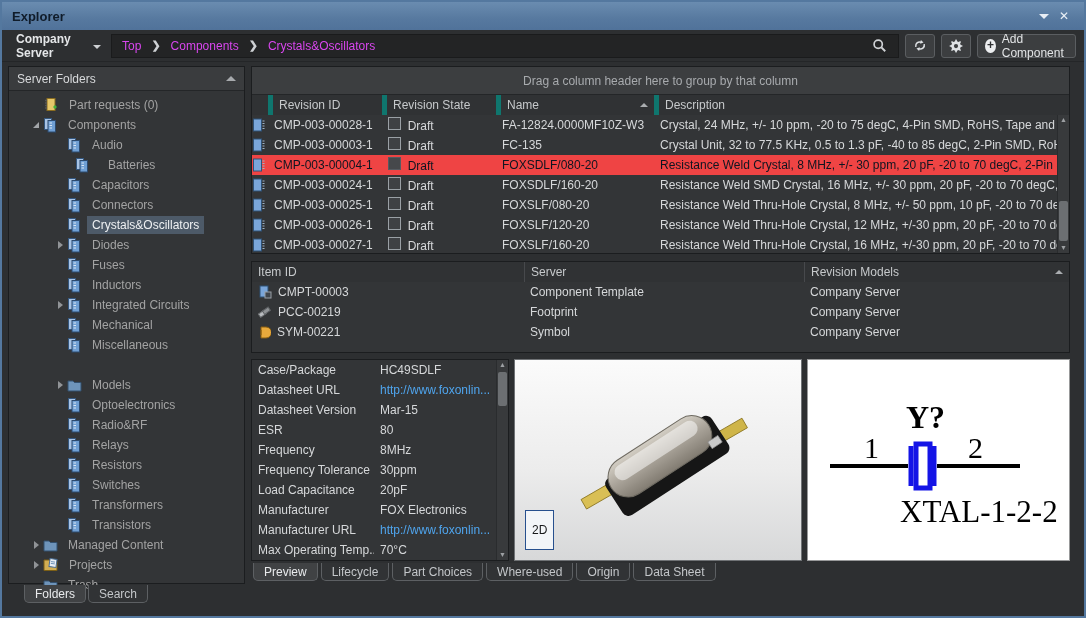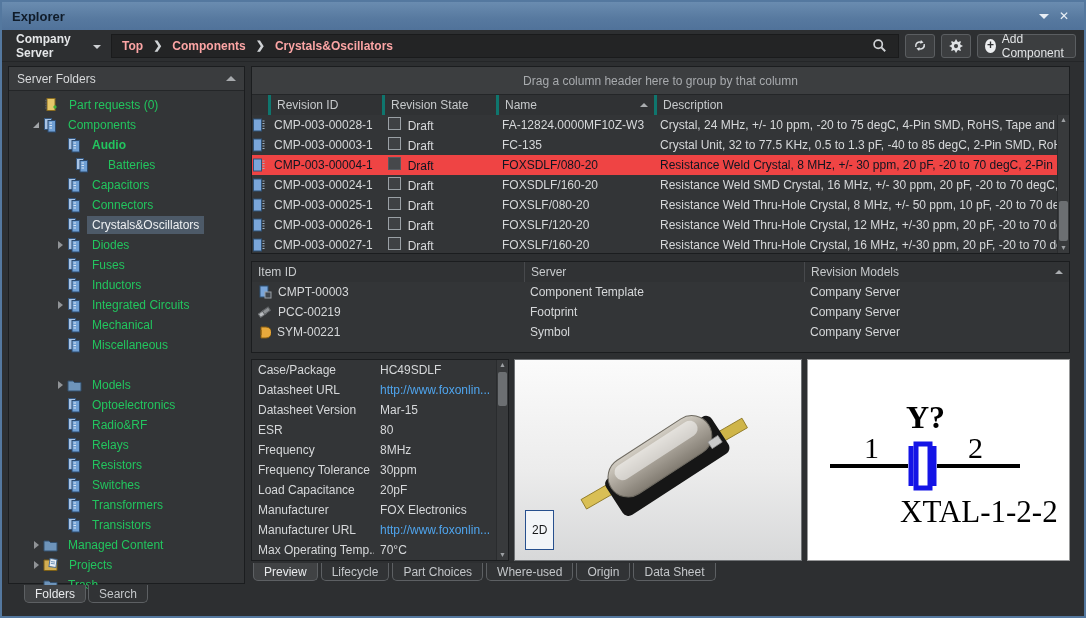--- a/index.html
+++ b/index.html
@@ -22,21 +22,21 @@
   
   .toolbar { position:absolute; left:0; top:28px; right:0; height:32px; background:#2d2f31;
              display:flex; align-items:center; border-bottom:1px solid #242628; }
   .server-select { display:flex; align-items:center; gap:6px; padding:0 10px 0 14px;
                    font-weight:bold; color:#e4e6e8; height:100%; }
   .server-select .caret { width:0; height:0; border-left:4px solid transparent; border-right:4px solid transparent;
                           border-top:4px solid #cdd0d3; margin-top:2px; }
   .crumb-strip { height:24px; background:#232425; border:1px solid #1a1b1c; display:flex; align-items:center;
                  flex:0 0 auto; width:788px; padding:0 4px 0 10px; }
   .crumbs { display:flex; align-items:center; gap:10px; flex:1; }
-  .crumb { color:#fca5a5;font-weight:bold; }
+  .crumb { color:#d946ef; }
   .crumb-sep { color:#cfd2d5; font-size:11px; font-weight:bold; }
   .toolbtn { height:24px; min-width:30px; margin-left:6px; background:#3c3e40; border:1px solid #5b5e61;
              border-radius:3px; display:flex; align-items:center; justify-content:center; padding:0 7px;
              color:#e2e4e6; gap:6px; }
   .search-btn { background:transparent; border:none; margin-left:0; }
   .add-circle { width:14px; height:14px; border-radius:50%; background:#eceef0; color:#2e3032;
                 font-weight:bold; font-size:12px; line-height:13px; text-align:center; }
 
   
   .panel { position:absolute; background:#333537; border:1px solid #1b1d1f; }
@@ -46,36 +46,36 @@
   .sb-header { height:24px; background:#3a3c3e; border-bottom:1px solid #242628; display:flex;
                align-items:center; padding:0 8px; color:#d8dadc; }
   .sb-header .up { margin-left:auto; width:0; height:0; border-left:5px solid transparent;
                    border-right:5px solid transparent; border-bottom:5px solid #a7aaad; }
   .tree { padding-top:4px; }
   .tree-item { height:20px; display:flex; align-items:center; white-space:nowrap; cursor:default; }
   .tw { display:inline-flex; width:14px; justify-content:center; flex:0 0 14px; }
   .arr-col { width:0; height:0; border-top:4px solid transparent; border-bottom:4px solid transparent;
              border-left:5px solid #909396; }
   .arr-exp { width:0; height:0; border-left:6px solid transparent; border-bottom:6px solid #a3a6a9; }
-  .tree-item .lbl { margin-left:5px; padding:2px 5px; color:#22c55e; }
+  .tree-item .lbl { margin-left:5px; padding:2px 5px; color:#a3a3a3; }
   .tree-item.sel .lbl { background:#4d5a68; color:#eef0f2; }
   .sb-tabs { position:absolute; left:22px; top:583px; display:flex; gap:2px; }
   .tab { height:18px; padding:1px 10px 0; border:1px solid #5d6063; border-top:none;
          border-radius:0 0 5px 5px; background:#313335; color:#c3c6c9; display:flex; align-items:center; }
   .tab.active { background:#404244; color:#e9ebed; }
 
   
   .grid { left:249px; top:64px; width:819px; height:188px; overflow:hidden; }
   .group-bar { height:28px; background:#3c3e40; border-bottom:1px solid #242628; display:flex;
                align-items:center; justify-content:center; color:#a8abae; }
   .g-head, .g-row { display:grid; grid-template-columns:16px 114px 114px 158px 1fr; height:20px;
                     align-items:center; }
   .g-head { background:#303234; color:#c6c9cb; }
   .g-head .hcell { height:100%; display:flex; align-items:center; padding:0 6px;
-                   border-left:3px solid #0f766e; }
+                   border-left:5px solid #0f766e; }
   .g-head .hcell.first { border-left:none; }
   .g-rows { position:relative; height:139px; overflow:hidden; }
   .g-row { color:#d6d8da; }
   .g-row > div { padding:0 6px; overflow:hidden; white-space:nowrap; }
   .g-row.sel { background:#ef4444; color:#0e1520; }
   .chk { width:13px; height:13px; background:#3f4144; border:1px solid #9aa0a5; display:inline-block; }
   .g-row.sel .chk { background:#46484b; border-color:#555b61; }
   .rowico { display:flex; align-items:center; justify-content:flex-start; padding:0 0 0 1px !important; }
   .vscroll { position:absolute; right:0; top:48px; bottom:0; width:12px; background:#383a3c;
              border-left:1px solid #2a2c2e; }
@@ -200,21 +200,21 @@
             <svg width="15" height="15" viewBox="0 0 15 15">
               <rect x="1.5" y="0.5" width="7" height="11" fill="#a8c4e6" stroke="#35577e"></rect>
               <rect x="5" y="2.5" width="7.5" height="11.5" fill="#6f9fd4" stroke="#2c4a6e"></rect>
               <line x1="6.5" y1="5" x2="9" y2="5" stroke="#d9e6f4"></line>
               <line x1="6.5" y1="7.5" x2="9" y2="7.5" stroke="#d9e6f4"></line>
               <line x1="6.5" y1="10" x2="9" y2="10" stroke="#d9e6f4"></line>
             </svg>
           </span>
           <span class="lbl">Components</span>
         </div>
-        <div class="tree-item" style="padding-left: 44px; font-weight: bold;">
+        <div class="tree-item" style="padding-left: 44px;">
           <span class="tw"></span>
           <span style="display: inline-flex;">
             <svg width="15" height="15" viewBox="0 0 15 15">
               <rect x="1.5" y="0.5" width="7" height="11" fill="#a8c4e6" stroke="#35577e"></rect>
               <rect x="5" y="2.5" width="7.5" height="11.5" fill="#6f9fd4" stroke="#2c4a6e"></rect>
               <line x1="6.5" y1="5" x2="9" y2="5" stroke="#d9e6f4"></line>
               <line x1="6.5" y1="7.5" x2="9" y2="7.5" stroke="#d9e6f4"></line>
               <line x1="6.5" y1="10" x2="9" y2="10" stroke="#d9e6f4"></line>
             </svg>
           </span>

